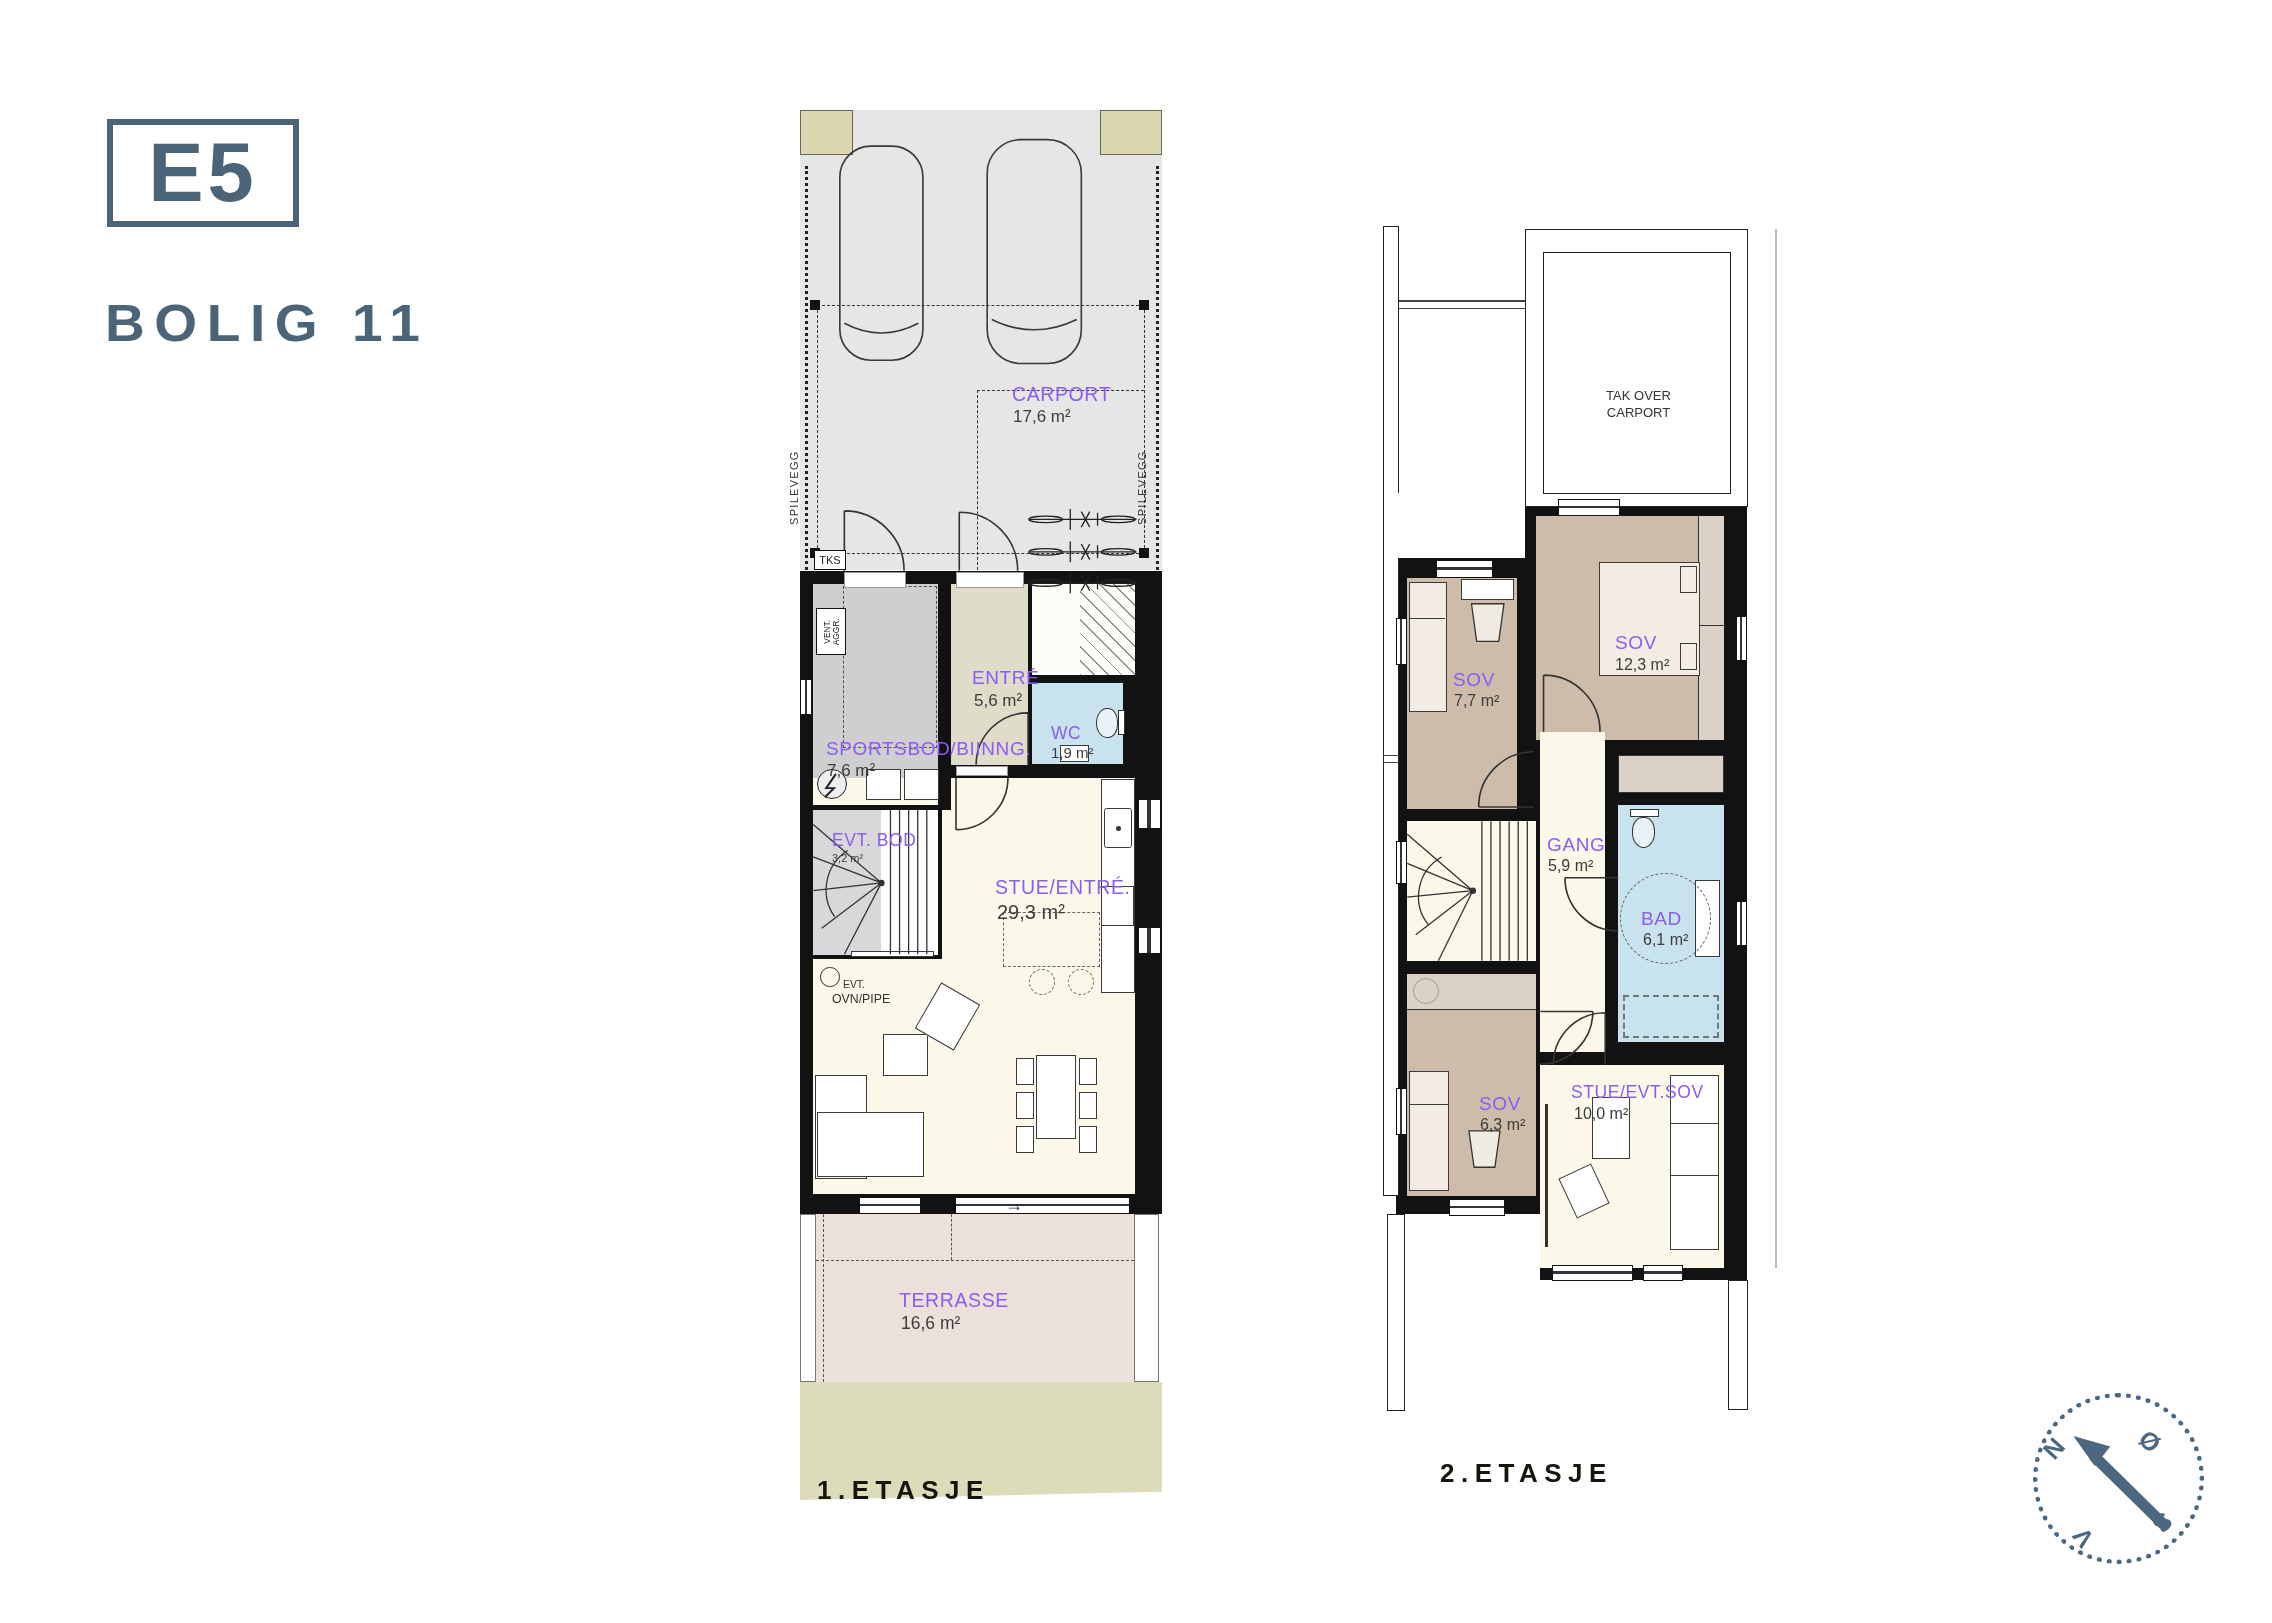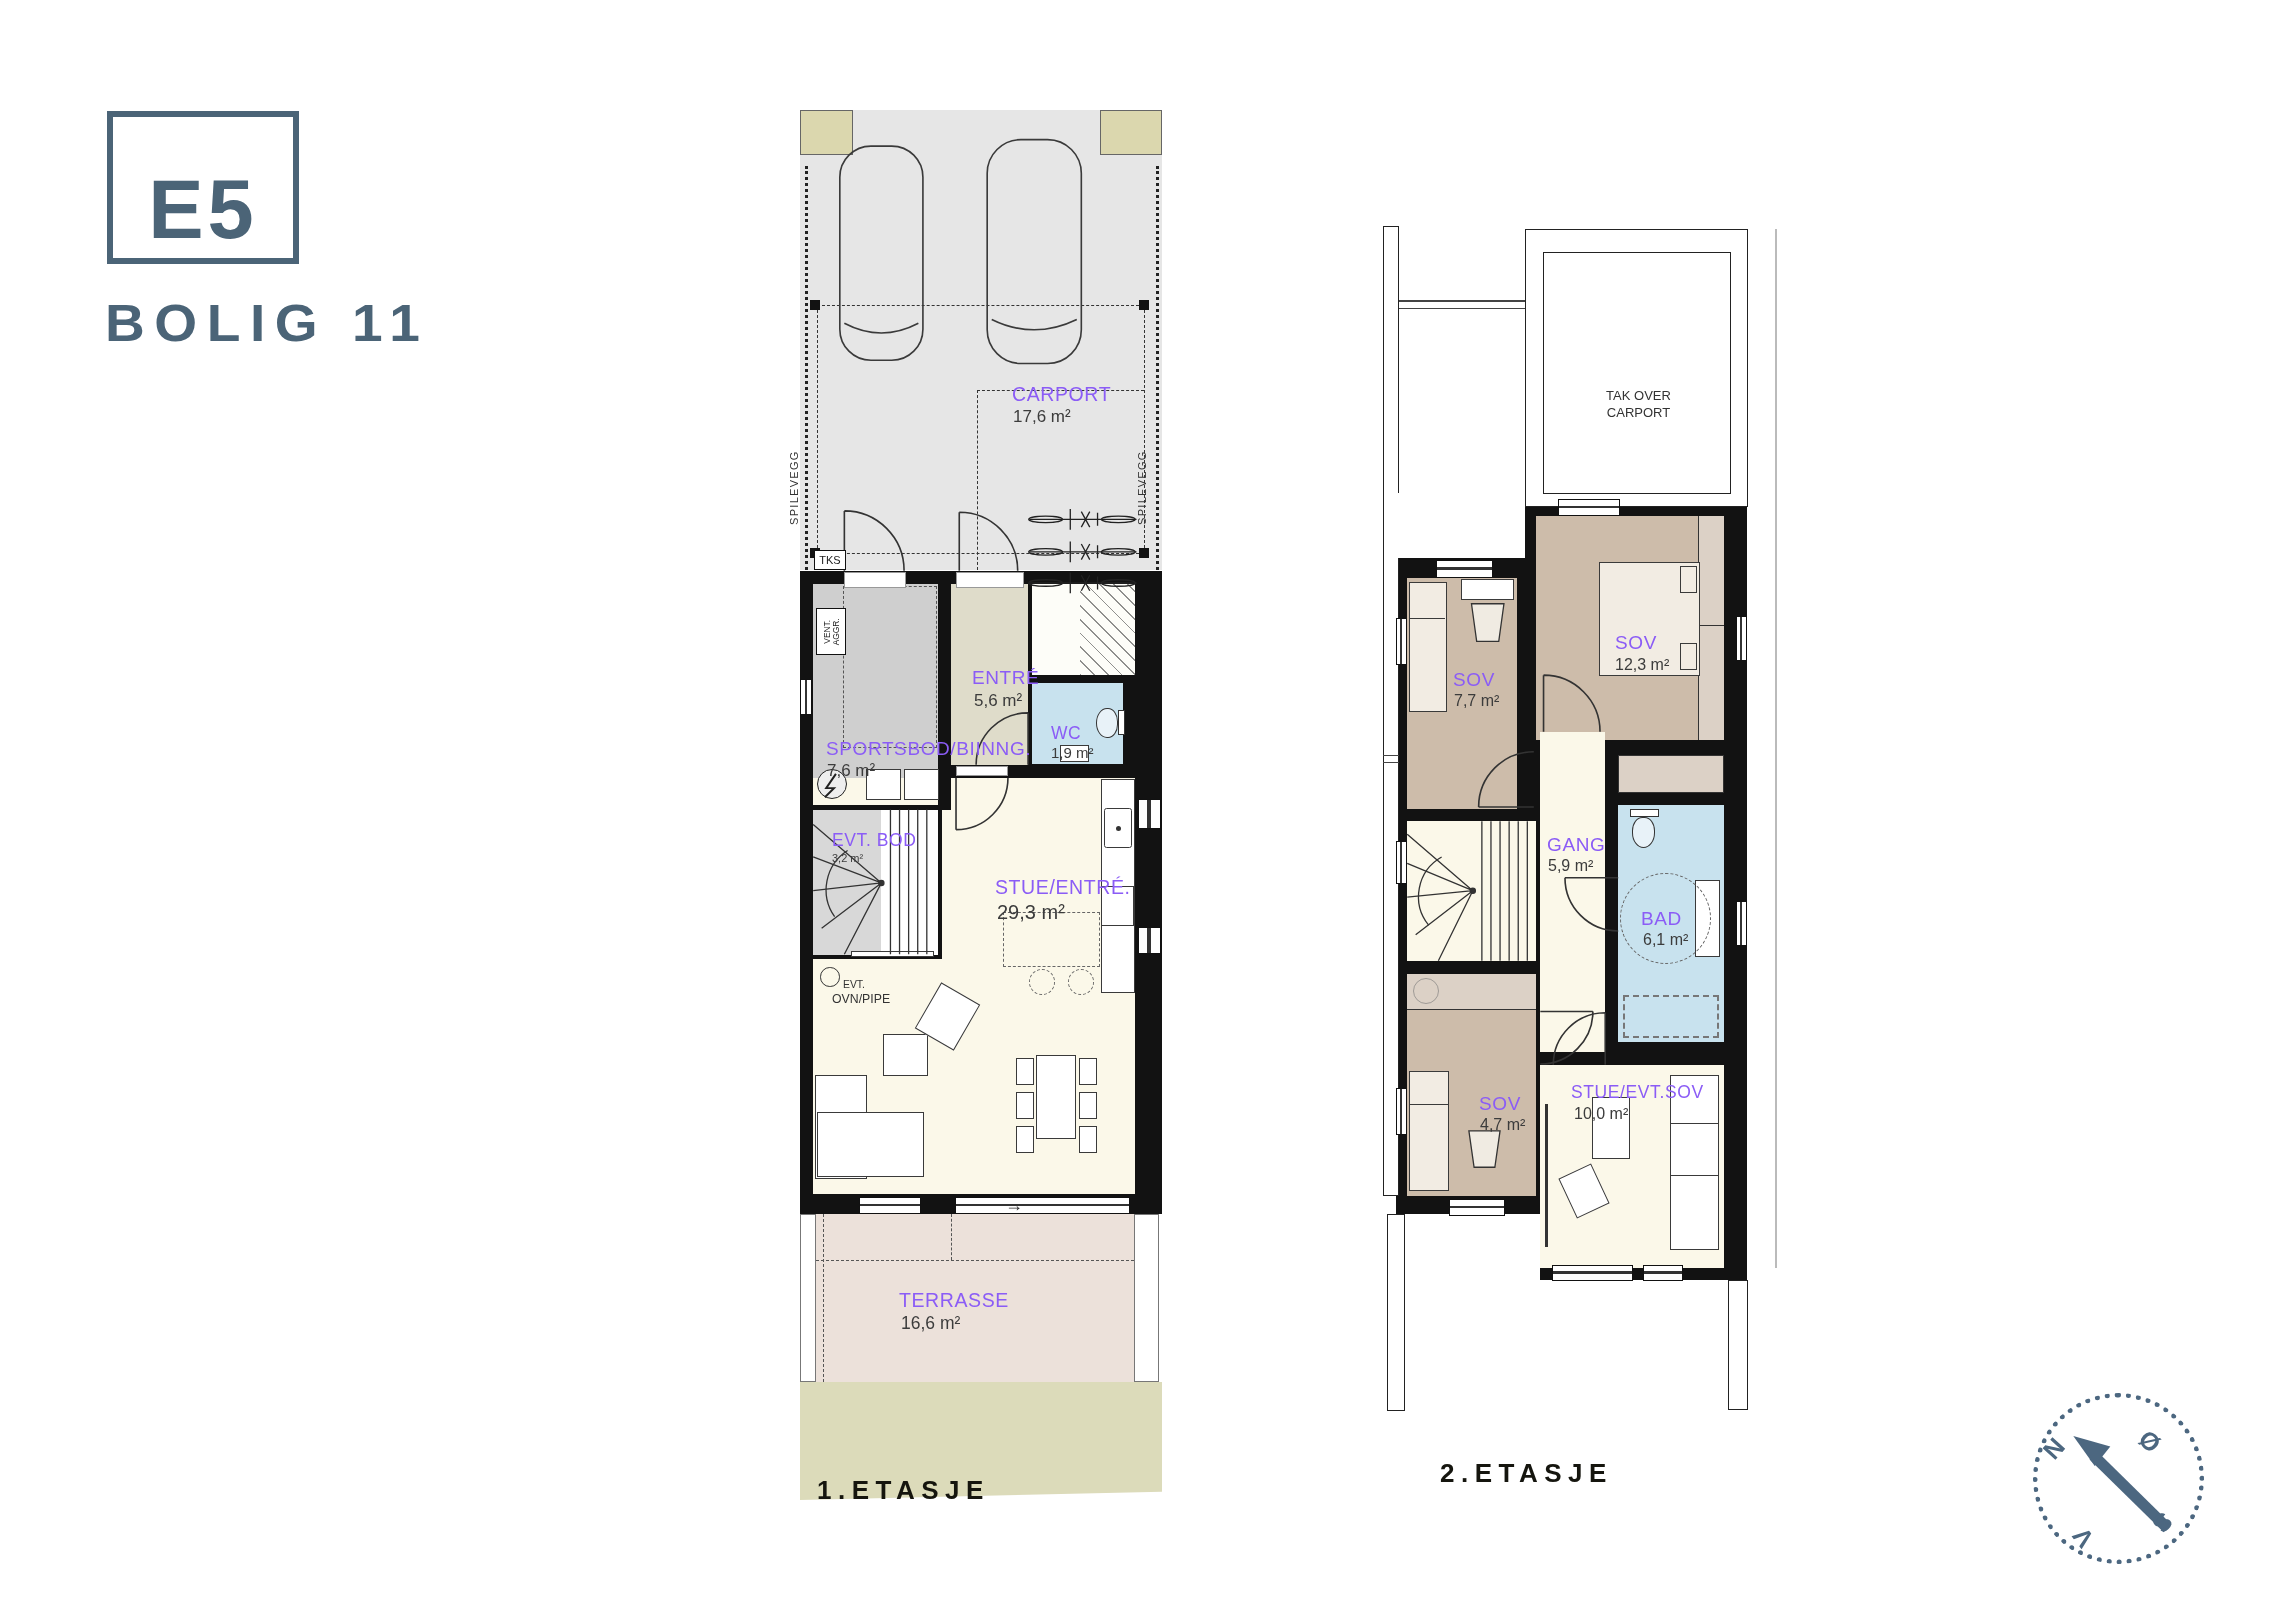--- a/index.html
+++ b/index.html
@@ -29,21 +29,21 @@
   .drect{border:1.9px dashed #666;z-index:30;}
   .chain{border-left:3.2px dotted #222;z-index:20;}
   svg.overlay{position:absolute;left:0;top:0;z-index:50;pointer-events:none;}
   .compassletter{color:#4c6780;font-weight:bold;font-size:25px;z-index:60;}
 </style>
 </head>
 <body>
 
 <div id="canvas">
 
-  <div class="abs e5box" style="left:107px;top:111px;width:192px;height:153px;align-items:flex-end;">
+  <div class="abs e5box" style="left:107px;top:119px;width:192px;height:108px;">
     <span>E5</span>
   </div>
   <div class="abs bolig" style="left:105px;top:293px;">BOLIG 11</div>
 
   <div class="abs room" style="left:800px;top:110px;width:362px;height:460px;background:#e6e6e6;"></div>
   <div class="abs" style="left:800px;top:110px;width:53px;height:45px;background:#dbd7ae;border:0.6px solid #666;z-index:15;"></div>
   <div class="abs" style="left:1100px;top:110px;width:62px;height:45px;background:#dbd7ae;border:0.6px solid #666;z-index:15;"></div>
   <div class="abs chain" style="left:805px;top:166px;height:404px;"></div>
   <div class="abs chain" style="left:1156px;top:166px;height:404px;"></div>
   <div class="abs dashline" style="left:817px;top:305px;width:327px;border-top:1.3px dashed #333;"></div>
@@ -216,21 +216,21 @@
 
   <div class="abs lbl" style="left:1453px;top:669px;">SOV</div>
   <div class="abs area" style="left:1454px;top:692px;font-size:16px;">7,7 m²</div>
   <div class="abs lbl" style="left:1615px;top:632px;">SOV</div>
   <div class="abs area" style="left:1615px;top:656px;font-size:16px;">12,3 m²</div>
   <div class="abs lbl" style="left:1547px;top:834px;">GANG</div>
   <div class="abs area" style="left:1548px;top:857px;font-size:16px;">5,9 m²</div>
   <div class="abs lbl" style="left:1641px;top:908px;">BAD</div>
   <div class="abs area" style="left:1643px;top:931px;font-size:16px;">6,1 m²</div>
   <div class="abs lbl" style="left:1479px;top:1093px;">SOV</div>
-  <div class="abs area" style="left:1480px;top:1116px;font-size:16px;">4,7 m²</div>
+  <div class="abs area" style="left:1480px;top:1116px;font-size:16px;">6,3 m²</div>
   <div class="abs lbl" style="left:1571px;top:1082px;font-size:17.5px;">STUE/EVT.SOV</div>
   <div class="abs area" style="left:1574px;top:1105px;font-size:16px;">10,0 m²</div>
   <div class="abs flab" style="left:1440px;top:1458px;">2.ETASJE</div>
 
   <div class="abs" style="left:2033px;top:1393px;width:171px;height:171px;border:5.2px dotted #4c6780;border-radius:50%;z-index:20;"></div>
   <div class="abs compassletter" style="left:2045px;top:1434px;transform:rotate(-48deg);">N</div>
   <div class="abs compassletter" style="left:2140px;top:1427px;transform:rotate(42deg);">Ø</div>
   <div class="abs compassletter" style="left:2154px;top:1508px;transform:rotate(137deg);">S</div>
   <div class="abs compassletter" style="left:2075px;top:1523px;transform:rotate(232deg);">V</div>
 

